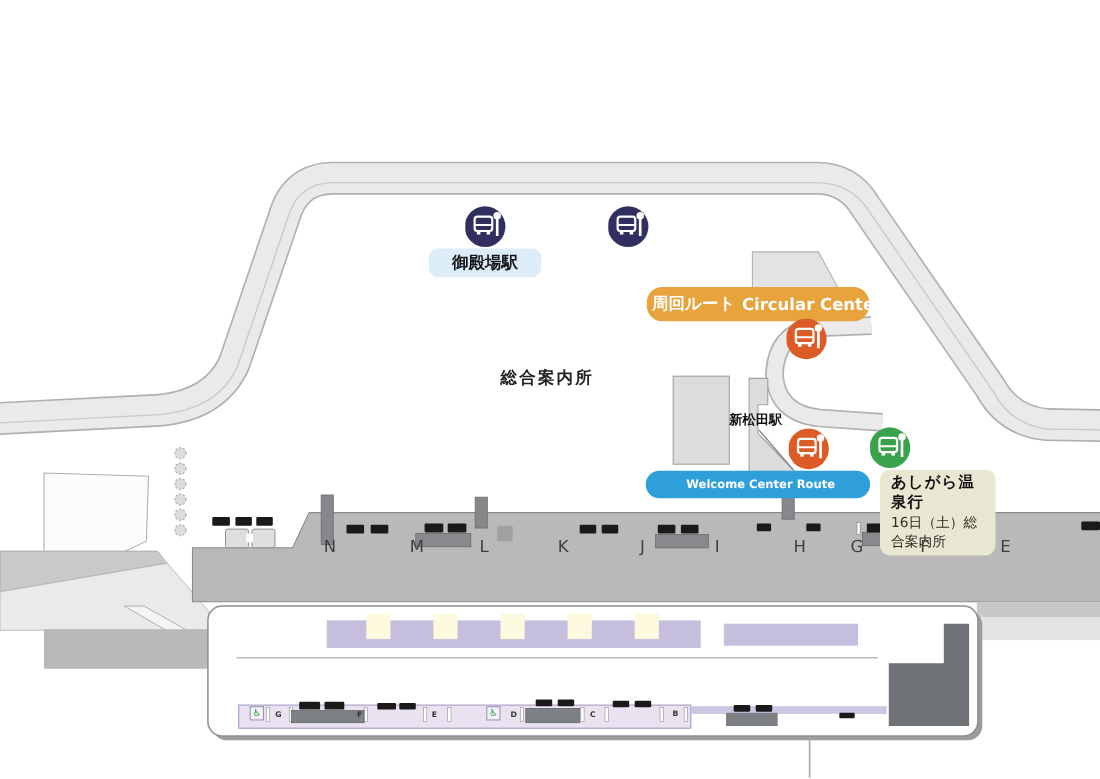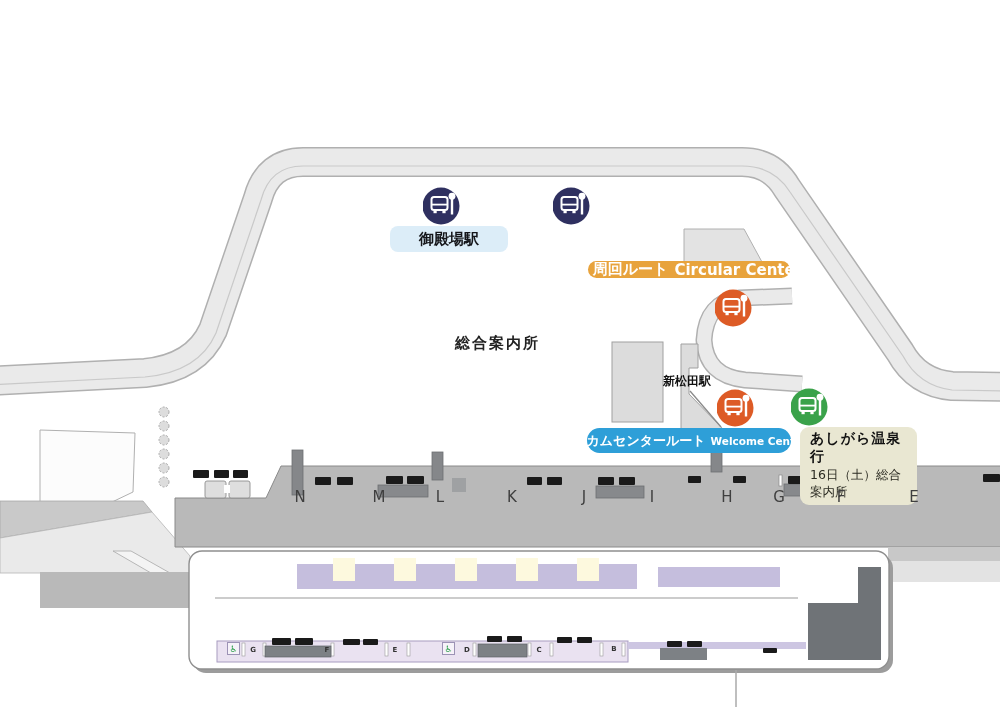--- a/index.html
+++ b/index.html
@@ -6,21 +6,21 @@
   #stage{position:relative;width:1000px;height:708px;background:#ffffff;overflow:hidden;
          font-family:"DejaVu Sans",sans-serif;}
   #stage svg.base{position:absolute;left:0;top:0;}
   .ov{position:absolute;box-sizing:border-box;}
   .busicon{width:40px;height:40px;display:block;}
   .busicon .bg-navy{fill:#2f3060;}
   .busicon .bg-orange{fill:#dd5b26;}
   .busicon .bg-green{fill:#3aa24a;}
   .stn-label{background:#dcedf8;border-radius:8px;height:26px;line-height:26px;
              text-align:center;font-size:15px;font-weight:bold;color:#15161a;}
-  .badge{border-radius:14px;height:17px;display:flex;align-items:center;justify-content:center;
+  .badge{border-radius:14px;height:31px;display:flex;align-items:center;justify-content:center;
          color:#ffffff;font-weight:bold;white-space:nowrap;}
   .badge-circular{background:#e8a33c;font-size:15px;}
   .badge-welcome{background:#2e9fd8;height:25px;font-size:13px;}
   .badge-welcome .en{font-size:10.5px;margin-left:5px;}
   .badge .en-part{margin-left:6px;}
   .plaza-text{font-size:15px;font-weight:bold;color:#222;letter-spacing:2px;}
   .info-text{font-size:12px;font-weight:bold;color:#111;}
   .onsen-box{background:#e9e7d2;border-radius:9px;padding:3px 10px 4px 10px;}
   .onsen-box .l1{font-size:14px;font-weight:bold;color:#111;letter-spacing:1px;}
   .onsen-box .l2{font-size:12.5px;color:#2b2b22;margin-top:1px;}
@@ -195,21 +195,21 @@
 
     <line x1="736" y1="670" x2="736" y2="707" stroke="#aaaaaa" stroke-width="1.5"></line>
   </svg>
 
   <div class="ov" style="left:423px;top:186px;">
     <svg class="busicon" viewBox="0 0 40 40">
         <circle class="bg-navy" cx="18" cy="20" r="18.5"></circle>
         <use href="#bus-glyph"></use>
       </svg>
   </div>
-  <div class="ov stn-label" style="left:390px;top:226px;width:118px;">御殿場駅</div>
+  <div class="ov stn-label" style="left:390px;top:226px;width:102px;">御殿場駅</div>
 
   <div class="ov" style="left:553px;top:186px;">
     <svg class="busicon" viewBox="0 0 40 40">
         <circle class="bg-navy" cx="18" cy="20" r="18.5"></circle>
         <use href="#bus-glyph"></use>
       </svg>
   </div>
 
   <div class="ov badge badge-circular" style="left:588px;top:261px;width:202px;">
     <span>A 周回ルート</span>
@@ -235,25 +235,24 @@
   </div>
 
   <div class="ov" style="left:791px;top:387px;">
     <svg class="busicon" viewBox="0 0 40 40">
         <circle class="bg-green" cx="18" cy="20" r="18.5"></circle>
         <use href="#bus-glyph"></use>
       </svg>
   </div>
 
   <div class="ov badge badge-welcome" style="left:587px;top:428px;width:204px;">
-    <span>B ウエルカムセンタールート</span>
     <span class="en">Welcome Center Route</span>
   </div>
 
-  <div class="ov onsen-box" style="left:800px;top:427px;width:117px;">
+  <div class="ov onsen-box" style="left:800px;top:427px;width:105px;">
     <div class="l1">あしがら温泉行</div>
     <div class="l2">16日（土）総合案内所</div>
   </div>
 
   <div class="ov pf-letter" style="left:288px;top:488px;">N</div>
   <div class="ov pf-letter" style="left:367px;top:488px;">M</div>
   <div class="ov pf-letter" style="left:428px;top:488px;">L</div>
   <div class="ov pf-letter" style="left:500px;top:488px;">K</div>
   <div class="ov pf-letter" style="left:572px;top:488px;">J</div>
   <div class="ov pf-letter" style="left:640px;top:488px;">I</div>

